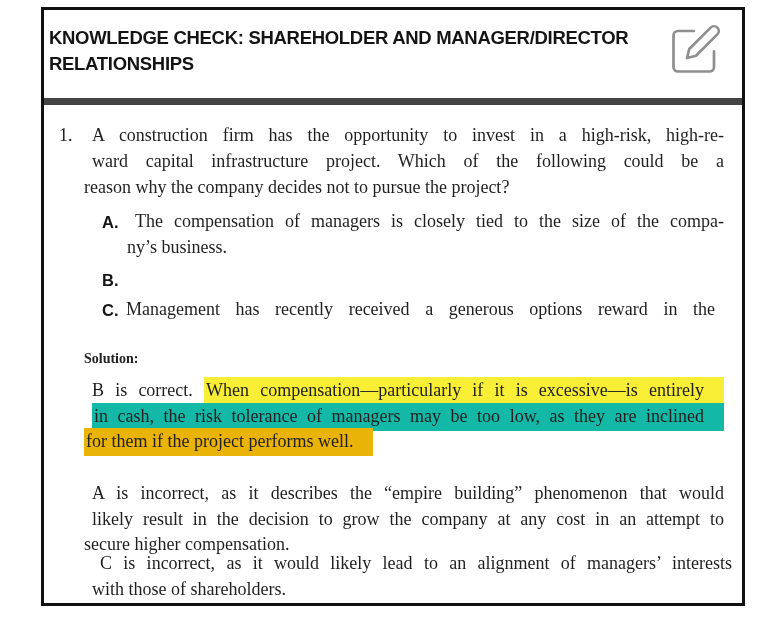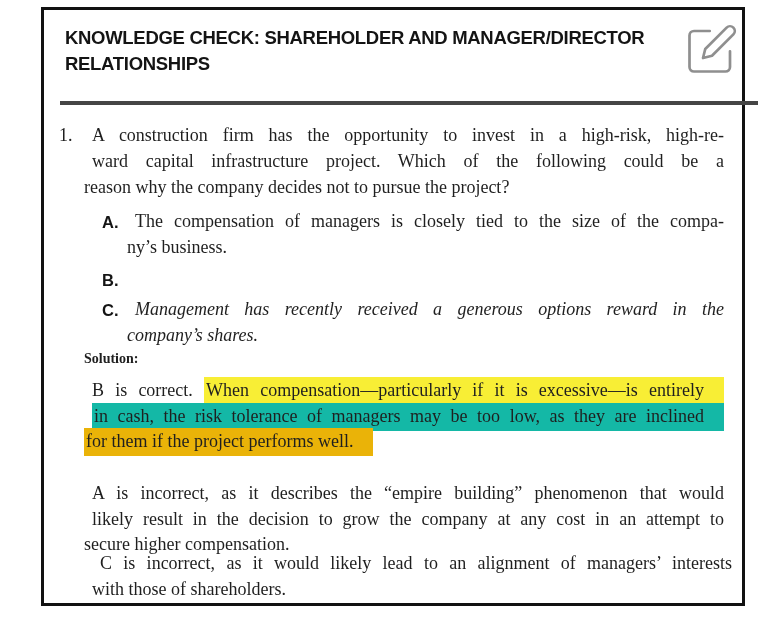--- a/index.html
+++ b/index.html
@@ -6,22 +6,22 @@
   body{
     width:773px;height:620px;position:relative;background:#ffffff;
     font-family:"Liberation Serif", serif;color:#1f1f1f;
     -webkit-font-smoothing:antialiased;
   }
   .kc-box{
     position:absolute;left:41px;top:7px;width:704px;height:599px;
     border:3px solid #111111;background:#ffffff;box-sizing:border-box;
   }
   .kc-header{
-    position:absolute;left:16px;top:0;width:100%;height:95px;
-    border-bottom:4px solid #8b5cf6;box-sizing:border-box;
+    position:absolute;left:0;top:0;width:100%;height:95px;
+    border-bottom:7px solid #8b5cf6;box-sizing:border-box;
   }
   .kc-title{
     position:absolute;left:5px;top:15px;
     font-family:"Liberation Sans", sans-serif;font-weight:bold;
     font-size:18.5px;line-height:26px;color:#141414;letter-spacing:-0.3px;
     white-space:nowrap;
   }
   .kc-icon{position:absolute;right:19px;top:11px;width:54px;height:56px;}
   .blk{position:absolute;font-size:18px;line-height:26px;}
   .tight .tl{line-height:25.5px;}
@@ -64,23 +64,22 @@
 
   <div class="opt-letter" style="top:199px;">A.</div>
   <div class="blk" style="left:83px;top:198px;width:597px;">
       <div class="tl jl">The compensation of managers is closely tied to the size of the compa-</div>
       <div class="tl">ny’s business.</div>
     </div>
 
   <div class="opt-letter" style="top:257px;">B.</div>
 
   <div class="opt-letter" style="top:287px;">C.</div>
-  <div class="blk" style="left:83px;top:286px;width:597px;font-style:italic;">
+  <div class="blk" style="left:74px;top:286px;width:597px;">
       <div class="tl jl">Management has recently received a generous options reward in the</div>
-      <div class="tl">company’s shares.</div>
     </div>
 
   <div class="sol-label">Solution:</div>
 
   <div class="blk tight" style="left:40px;top:368px;width:640px;">
       <div class="tl jl"><span>B is correct. </span><span class="hl" style="background: rgb(248, 238, 53);">When compensation—particularly if it is excessive—is entirely</span></div>
       <div class="tl jl"><span class="hl" style="background: #14b8a6;">in cash, the risk tolerance of managers may be too low, as they are inclined</span></div>
       <div class="tl"><span class="hl" style="background: #eab308;">for them if the project performs well.</span></div>
     </div>
 

